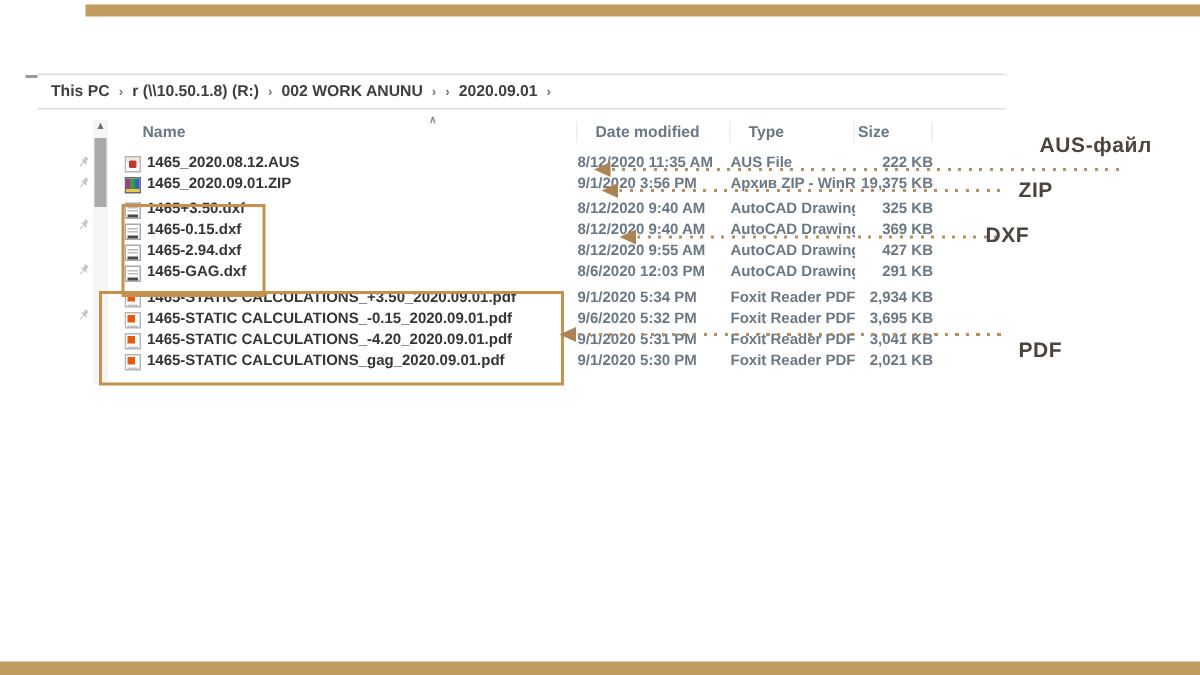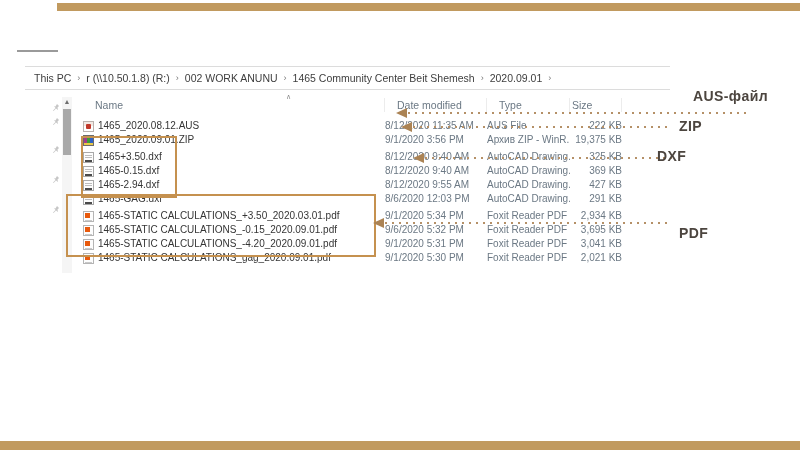--- a/index.html
+++ b/index.html
@@ -3,21 +3,21 @@
 <meta charset="utf-8">
 <style>
   html,body{margin:0;padding:0;}
   .slide{position:relative;width:800px;height:450px;background:#ffffff;overflow:hidden;
          font-family:"Liberation Sans",sans-serif;}
   .bar-top{position:absolute;left:57px;top:3px;width:743px;height:8px;background:#c19a5f;}
   .bar-bottom{position:absolute;left:0;top:441px;width:800px;height:9px;background:#c19a5f;}
   .edge-seg{position:absolute;left:17px;top:50px;width:41px;height:2px;background:#9a9a9a;}
 
   
-  .explorer{position:absolute;left:25px;top:66px;width:645px;height:262px;background:#fff;}
+  .explorer{position:absolute;left:25px;top:49px;width:645px;height:262px;background:#fff;font-weight:bold;}
   .breadcrumb{position:absolute;left:0;top:0;width:645px;height:24px;
               border-top:1px solid #dcdcdc;border-bottom:1px solid #dcdcdc;
               display:flex;align-items:center;padding-left:6px;box-sizing:border-box;
               font-size:10.5px;color:#3e3e3e;white-space:nowrap;}
   .crumb{padding:0 3px;cursor:default;}
   .crumb-sep{color:#777;padding:0 3px;font-size:9px;}
 
   .scrollbar{position:absolute;left:37px;top:31px;width:10px;height:176px;background:#f5f5f5;}
   .scroll-arrow{position:absolute;left:0;top:0;width:10px;height:10px;font-size:7px;color:#6e6e6e;
                 text-align:center;line-height:10px;}
@@ -86,21 +86,20 @@
   <div class="edge-seg"></div>
 
   <div class="explorer">
     <div class="breadcrumb" id="breadcrumb">
         <span class="crumb">This PC</span>
         <span class="crumb-sep">›</span>
         <span class="crumb">r (\\10.50.1.8) (R:)</span>
         <span class="crumb-sep">›</span>
         <span class="crumb">002 WORK ANUNU</span>
         <span class="crumb-sep">›</span>
-        <span class="crumb">1465 Community Center Beit Shemesh</span>
         <span class="crumb-sep">›</span>
         <span class="crumb">2020.09.01</span>
         <span class="crumb-sep">›</span>
       </div>
 
     <div class="scrollbar">
       <div class="scroll-arrow">▲</div>
       <div class="scroll-thumb"></div>
     </div>
 
@@ -163,21 +162,21 @@
             <span class="ficon dxf"></span>
             <span class="fname">1465-GAG.dxf</span>
           </div>
           <div class="cell date">8/6/2020 12:03 PM</div>
           <div class="cell type">AutoCAD Drawing...</div>
           <div class="cell size">291 KB</div>
         </div>
         <div class="row gap">
           <div class="cell name">
             <span class="ficon pdf"></span>
-            <span class="fname">1465-STATIC CALCULATIONS_+3.50_2020.03.01.pdf</span>
+            <span class="fname">1465-STATIC CALCULATIONS_+3.50_2020.09.01.pdf</span>
           </div>
           <div class="cell date">9/1/2020 5:34 PM</div>
           <div class="cell type">Foxit Reader PDF ...</div>
           <div class="cell size">2,934 KB</div>
         </div>
         <div class="row">
           <div class="cell name">
             <span class="ficon pdf"></span>
             <span class="fname">1465-STATIC CALCULATIONS_-0.15_2020.09.01.pdf</span>
           </div>

